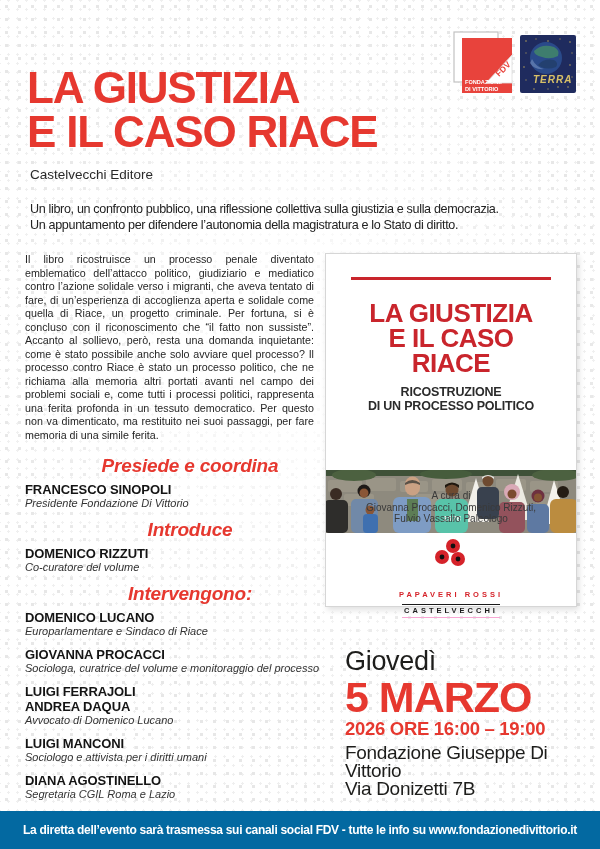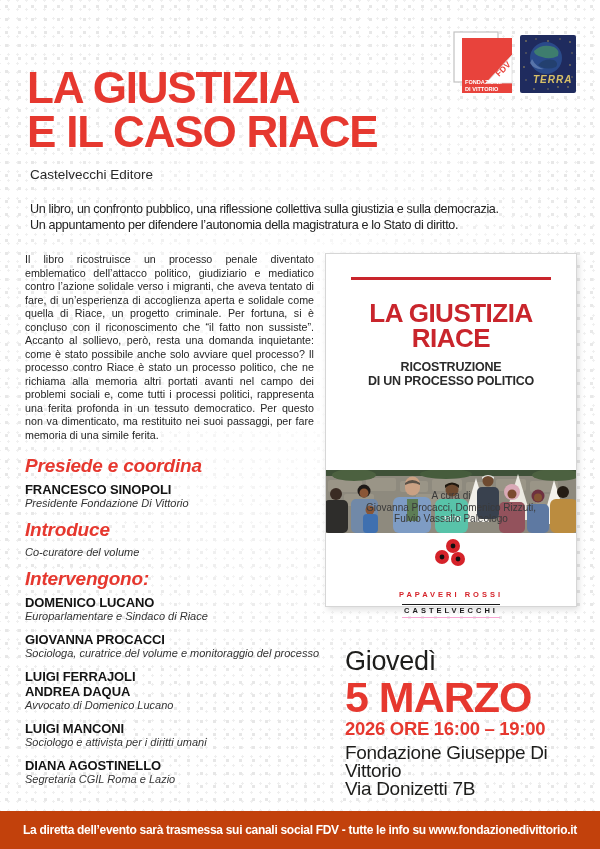--- a/index.html
+++ b/index.html
@@ -34,21 +34,21 @@
   .logo-fdv { position: absolute; left: 453px; top: 31px; }
   .logo-terra { position: absolute; left: 520px; top: 35px; }
 
   .intro { position: absolute; left: 30px; top: 201px; color: #222; font-size: 12.6px; line-height: 16px; letter-spacing: -0.35px; }
   .intro span { display: block; white-space: nowrap; }
 
   .body-text { position: absolute; left: 25px; top: 253px; width: 289px;
     font-size: 10.7px; line-height: 13.5px; text-align: justify; color: #262626; }
 
   .speakers { position: absolute; left: 25px; top: 455px; width: 330px; }
-  .sec-heading { color: #e6382f; font-style: italic; font-weight: 600; font-size: 19px; line-height: 22px; margin: 0 0 5px 0; letter-spacing: -0.2px; }
+  .sec-heading { color: #e6382f; font-style: italic; font-weight: 600; font-size: 19px; line-height: 22px; margin: 0 0 5px 0; letter-spacing: -0.2px; text-align: center; }
   .sec-heading.gap { margin-top: 9px; }
   .person-name { font-weight: 700; font-size: 13px; line-height: 15px; color: #141414; letter-spacing: -0.1px; }
   .person-role { font-style: italic; font-size: 11px; line-height: 13px; color: #333; margin-bottom: 9px; white-space: nowrap; }
 
   .book-cover { position: absolute; left: 325px; top: 253px; width: 252px; height: 354px;
     background: #fff; border: 1px solid #d6d6d6; box-shadow: 2px 3px 6px rgba(0,0,0,0.12);
     text-align: center; }
   .cover-rule { width: 200px; height: 3px; background: #c9252c; margin: 23px auto 0 auto; }
   .cover-title { margin-top: 21px; color: #c9252c; font-weight: 800; font-size: 26px; line-height: 25px; letter-spacing: -0.5px; }
   .cover-subtitle { margin-top: 9px; color: #2b2b2b; font-weight: 700; font-size: 12.5px; line-height: 14px; letter-spacing: -0.2px; }
@@ -59,21 +59,21 @@
   .imprint-bottom { display: inline-block; color: #1a1a1a; font-weight: 700; font-size: 7.5px; letter-spacing: 3px;
     border-top: 1px solid #1a1a1a; border-bottom: 1px solid #f9a8d4; padding: 1.5px 2px; margin-top: 2px; }
 
   .event { position: absolute; left: 345px; top: 646px; color: #1d1d1b; }
   .event-day { font-size: 27px; line-height: 30px; letter-spacing: -0.3px; }
   .event-date { color: #e6382f; font-weight: 800; font-size: 43px; line-height: 42px; letter-spacing: -1px; }
   .event-time { color: #e6382f; font-weight: 800; font-size: 18.5px; line-height: 22px; letter-spacing: -0.3px; }
   .event-venue, .event-address { font-size: 19px; line-height: 18px; letter-spacing: -0.3px; }
   .event-venue { margin-top: 4px; }
 
-  .footer-bar { position: absolute; left: 0; top: 811px; width: 600px; height: 38px; background: #c2410c; z-index: 2; }
+  .footer-bar { position: absolute; left: 0; top: 811px; width: 600px; height: 38px; background: #0369a1; z-index: 2; }
   .footer-bar .footer-text { display: block; text-align: center; color: #fff; font-weight: 700;
     font-size: 12px; line-height: 38px; letter-spacing: -0.3px; white-space: nowrap; }
 </style>
 </head>
 <body>
 
 <div class="page">
   <div class="layer">
 
     <div class="main-title">
@@ -132,20 +132,21 @@
 
     <div class="speakers">
       <div class="sec-heading">Presiede e coordina</div>
       <div>
         <div class="person-name">FRANCESCO SINOPOLI</div>
         <div class="person-role">Presidente Fondazione Di Vittorio</div>
       </div>
 
       <div class="sec-heading gap">Introduce</div>
       <div>
+        <div class="person-name">DOMENICO RIZZUTI</div>
         <div class="person-role">Co-curatore del volume</div>
       </div>
 
       <div class="sec-heading gap">Intervengono:</div>
       <div>
         <div class="person-name">DOMENICO LUCANO</div>
         <div class="person-role">Europarlamentare e Sindaco di Riace</div>
       </div>
       <div>
         <div class="person-name">GIOVANNA PROCACCI</div>
@@ -165,20 +166,21 @@
       <div>
         <div class="person-name">DIANA AGOSTINELLO</div>
         <div class="person-role">Segretaria CGIL Roma e Lazio</div>
       </div>
     </div>
 
     <div class="book-cover">
       <div class="cover-rule"></div>
       <div class="cover-title">
         <span style="display:block">LA GIUSTIZIA</span>
+        <span style="display:block">E IL CASO</span>
         <span style="display:block">RIACE</span>
       </div>
       <div class="cover-subtitle">
         <span style="display:block">RICOSTRUZIONE</span>
         <span style="display:block">DI UN PROCESSO POLITICO</span>
       </div>
 
       <div class="cover-photo">
         <svg width="250" height="63" viewBox="0 0 250 63">
           <rect width="250" height="63" fill="#8e8a7e"></rect>

